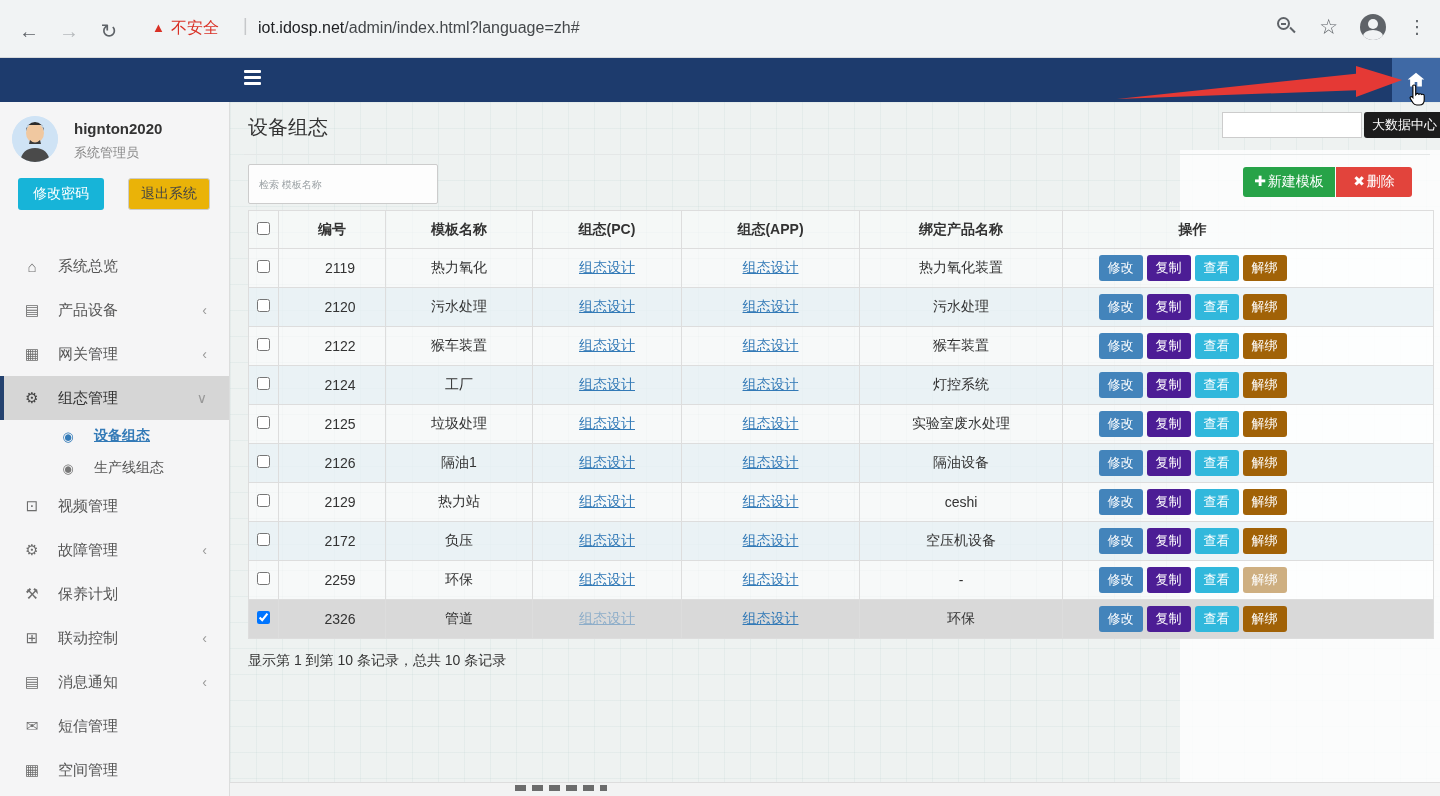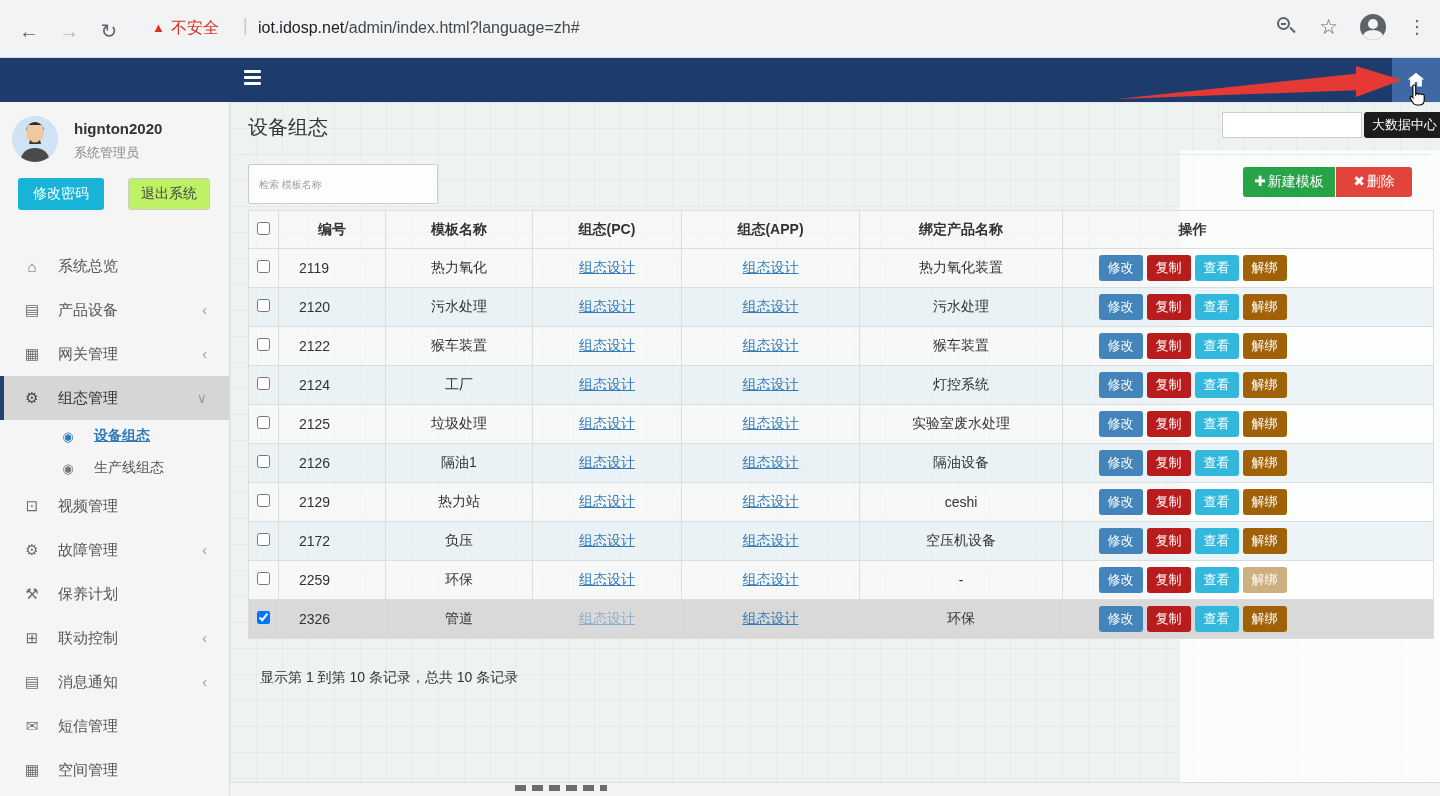--- a/index.html
+++ b/index.html
@@ -37,21 +37,21 @@
   .menu-toggle span { display:block; width:17px; height:3px; background:#fff; margin:0 0 3px 0; border-radius:1px; }
   .home-btn { position:absolute; right:0; top:0; width:48px; height:44px; background:#3f69a5; display:flex; align-items:center; justify-content:center; cursor:pointer; }
 
   
   .sidebar { position:absolute; left:0; top:102px; width:230px; height:694px; background:#f5f5f6; border-right:1px solid #dcdddd; z-index:3; }
   .user-card { position:relative; height:124px; }
   .user-avatar { position:absolute; left:12px; top:14px; width:46px; height:46px; border-radius:50%; overflow:hidden; background:#cfe3f5; }
   .user-name { position:absolute; left:74px; top:18px; font-size:15px; font-weight:bold; color:#333; }
   .user-role { position:absolute; left:74px; top:42px; font-size:13px; color:#888; }
   .btn-changepw { position:absolute; left:18px; top:76px; width:86px; height:32px; background:#17b4d8; color:#fff; border:none; border-radius:3px; font-size:14px; cursor:pointer; font-family:inherit; }
-  .btn-logout { position:absolute; left:128px; top:76px; width:82px; height:32px; background:#bef264; color:#444; border:1px solid #ccc; border-radius:3px; font-size:14px; cursor:pointer; font-family:inherit; }
+  .btn-logout { position:absolute; left:128px; top:76px; width:82px; height:32px; background:#eab308; color:#444; border:1px solid #ccc; border-radius:3px; font-size:14px; cursor:pointer; font-family:inherit; }
   .menu { margin-top:18px; }
   .menu-item { position:relative; height:44px; display:flex; align-items:center; cursor:pointer; color:#555; }
   .menu-item.sub { height:32px; }
   .menu-item .mi-icon { width:20px; text-align:center; margin-left:22px; color:#6d6d6d; font-size:15px; }
   .menu-item.sub .mi-icon { margin-left:58px; font-size:13px; color:#777; }
   .menu-item .mi-label { margin-left:16px; font-size:15px; }
   .menu-item.sub .mi-label { font-size:14px; }
   .menu-item .mi-chevron { position:absolute; right:22px; color:#999; font-size:14px; }
   .menu-item.active { background:#d6d6d6; border-left:4px solid #24426f; }
   .menu-item.active .mi-icon { margin-left:18px; color:#444; }
@@ -69,32 +69,32 @@
   .search-input::placeholder { color:#9aa0a4; }
   .btn-group-top { position:absolute; left:1013px; top:65px; display:flex; gap:1px; }
   .btn-new { width:92px; height:30px; background:#27a348; color:#fff; border:none; border-radius:3px 0 0 3px; font-size:14px; cursor:pointer; font-family:inherit; }
   .btn-del { width:76px; height:30px; background:#e2443c; color:#fff; border:none; border-radius:0 3px 3px 0; font-size:14px; cursor:pointer; font-family:inherit; }
   .btn-new .plus, .btn-del .cross { font-weight:bold; margin-right:2px; }
 
   table.grid { position:absolute; left:18px; top:108px; width:1185px; border-collapse:collapse; table-layout:fixed; background:transparent; }
   table.grid th, table.grid td { border:1px solid #ddd; text-align:center; font-size:14px; color:#333; padding:0 4px; }
   table.grid th { height:38px; font-weight:bold; background:rgba(250,251,251,.6); }
   table.grid td { height:39px; }
-  table.grid td.cell-id { text-align:left; padding-left:20px; }
+  table.grid td.cell-id { text-align:center; padding-left:20px; }
   table.grid th.col-op, table.grid td.col-op { padding-right:115px; }
   tbody tr:nth-child(even) { background:rgba(232,242,246,.75); }
   tbody tr:nth-child(odd) { background:rgba(255,255,255,.55); }
   tbody tr.selected { background:#d9d9d9 !important; }
   a.design-link { color:#337ab7; text-decoration:underline; cursor:pointer; }
   a.design-link.faded-link { opacity:.45; }
   .act-btn { display:inline-block; margin:0 2px; padding:4px 9px; border-radius:3px; color:#fff; font-size:13px; cursor:pointer; border:none; font-family:inherit; }
-  .act-edit { background:#4384bb; } .act-copy { background:#b91c1c; }
+  .act-edit { background:#4384bb; } .act-copy { background:#4c1d95; }
   .act-view { background:#31b8dc; } .act-unbind { background:#a16207; }
   .act-btn.faded { opacity:.5; }
-  .summary { position:absolute; left:18px; top:567px; font-size:14px; color:#333;margin-left:12px; }
+  .summary { position:absolute; left:18px; top:550px; font-size:14px; color:#333; }
   .bottom-bar { position:absolute; left:0; bottom:0; width:1210px; height:14px; background:#f2f3f3; border-top:1px solid #ddd; }
   .bottom-clip { position:absolute; left:285px; top:2px; width:92px; height:6px; background:repeating-linear-gradient(90deg,#4a4a4a 0 11px, transparent 11px 17px); opacity:.8; }
 
   
   .global-search { position:absolute; left:1222px; top:112px; width:140px; height:26px; border:1px solid #ccc; background:#fff; z-index:20; font-family:inherit; padding:0 6px; font-size:13px; }
   .tooltip { position:absolute; left:1364px; top:112px; background:#1c1c1c; color:#fff; font-size:13px; padding:4px 8px; border-radius:3px; z-index:30; white-space:nowrap; }
   .annot { position:absolute; left:0; top:0; width:1440px; height:796px; pointer-events:none; z-index:40; }
 </style>
 </head>
 <body>

